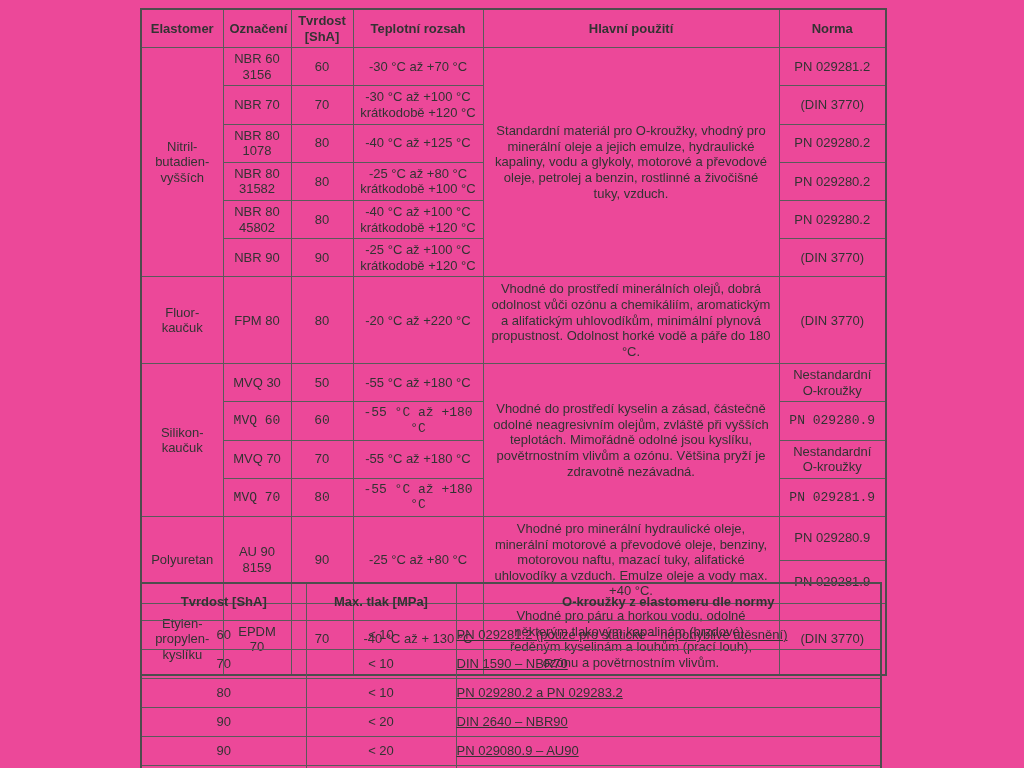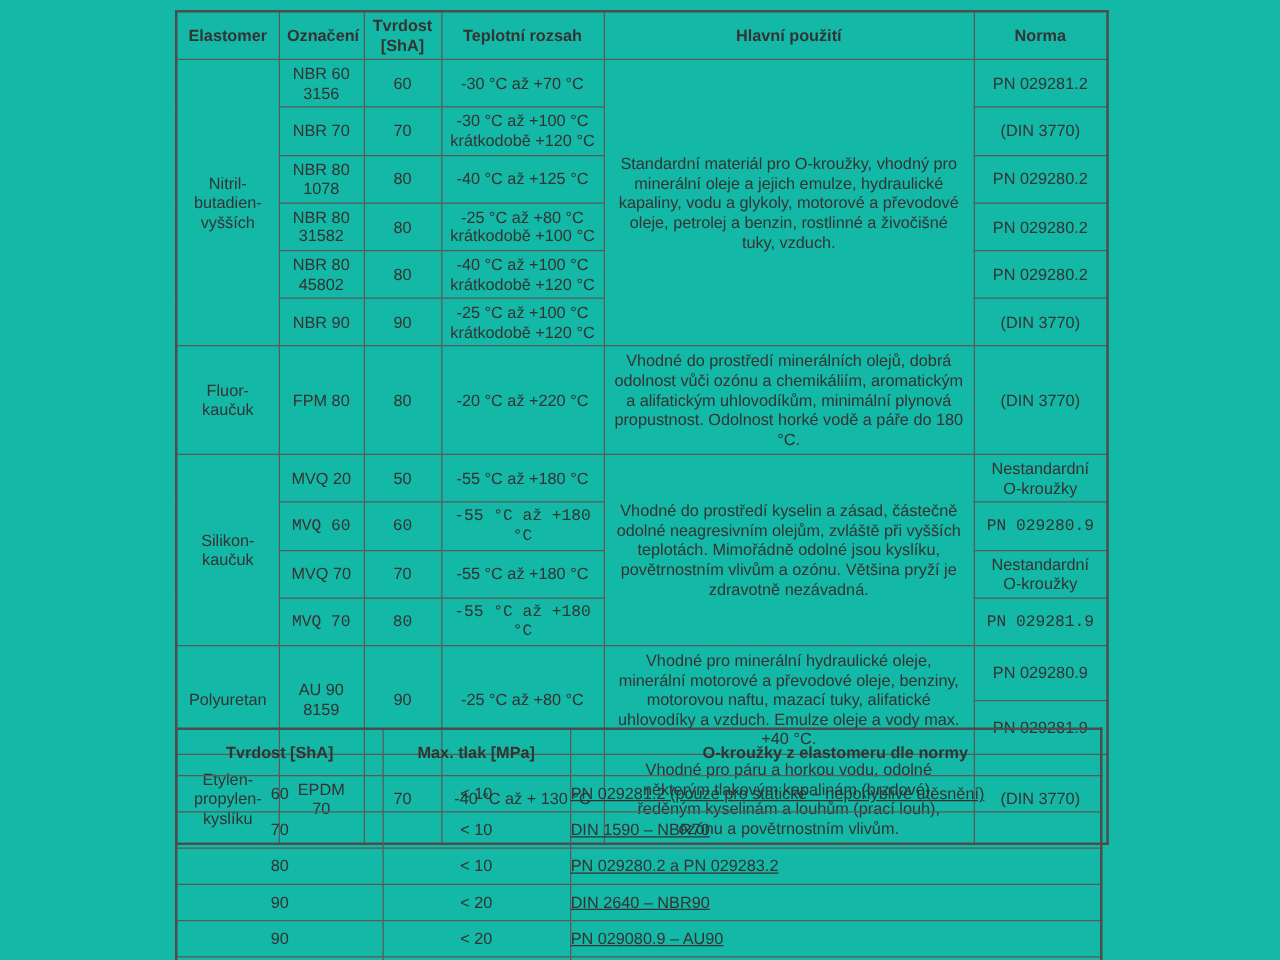--- a/index.html
+++ b/index.html
@@ -5,21 +5,21 @@
   html, body {
     margin: 0;
     padding: 0;
     background: #ffffff;
     font-family: "Liberation Sans", sans-serif;
     color: #333333;
   }
   .page {
     width: 1024px;
     height: 768px;
-    background: #14b8a6;
+    background: #ec4899;
     position: relative;
     overflow: hidden;
   }
   table {
     border-collapse: collapse;
     table-layout: fixed;
     font-size: 13px;
     color: #333333;
   }
   td, th {
@@ -142,21 +142,21 @@
         <td>FPM 80</td>
         <td>80</td>
         <td>-20 °C až +220 °C</td>
         <td class="c-use">Vhodné do prostředí minerálních olejů, dobrá odolnost vůči ozónu a chemikáliím, aromatickým a alifatickým uhlovodíkům, minimální plynová propustnost. Odolnost horké vodě a páře do 180 °C.</td>
         <td>(DIN 3770)</td>
       </tr>
 
       <tr>
         <td rowspan="4">Silikon-
 kaučuk</td>
-        <td>MVQ 20</td>
+        <td>MVQ 30</td>
         <td>50</td>
         <td>-55 °C až +180 °C</td>
         <td rowspan="4" class="c-use">Vhodné do prostředí kyselin a zásad, částečně odolné neagresivním olejům, zvláště při vyšších teplotách. Mimořádně odolné jsou kyslíku, povětrnostním vlivům a ozónu. Většina pryží je zdravotně nezávadná.</td>
         <td>Nestandardní
 O-kroužky</td>
       </tr>
       <tr class="r2">
         <td>MVQ 60</td>
         <td>60</td>
         <td>-55 °C až +180 °C</td>

